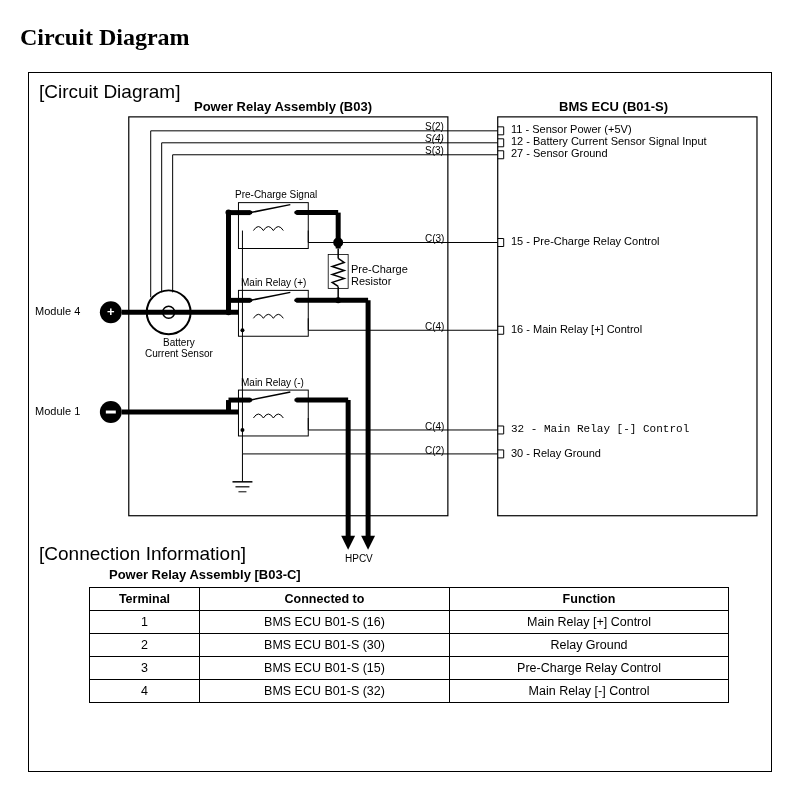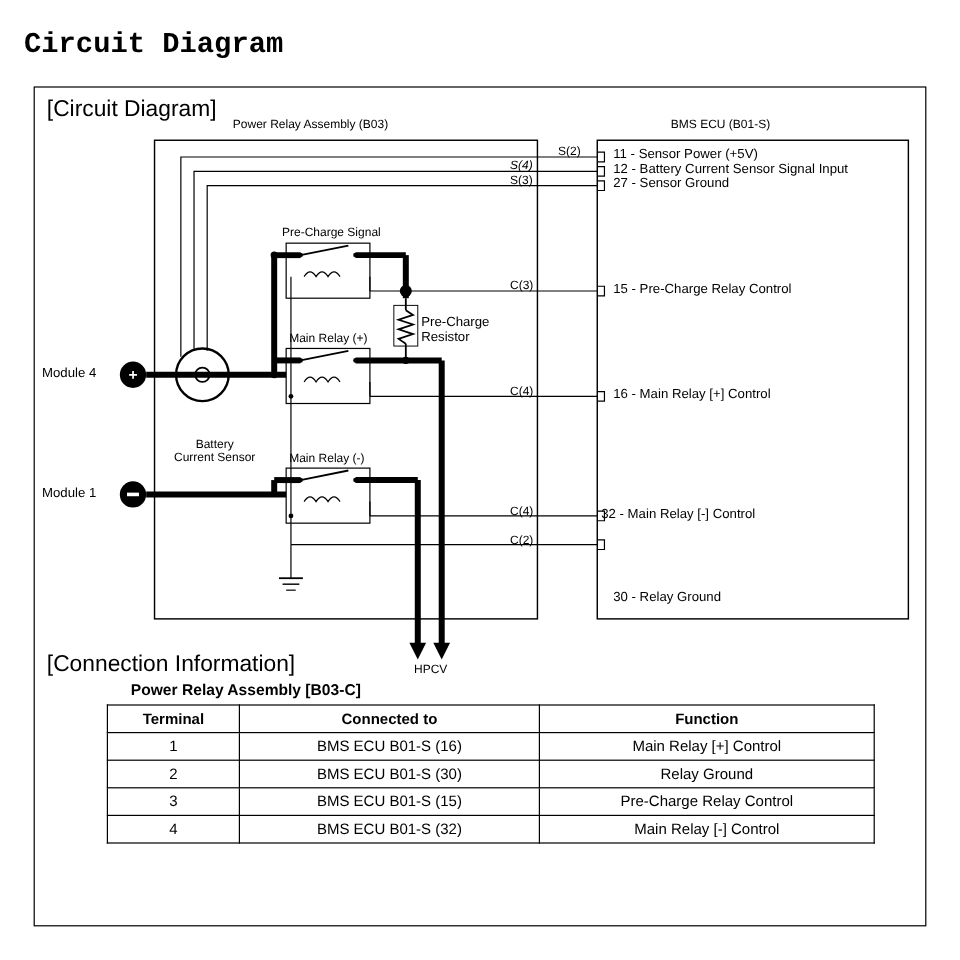--- a/index.html
+++ b/index.html
@@ -8,41 +8,41 @@
     padding: 0;
     width: 800px;
     height: 800px;
     font-family: Arial, sans-serif;
     background: #fff;
     color: #000;
     position: relative;
     overflow: hidden;
   }
   .page-title {
-    font-family: Liberation Mono, monospace;
+    font-family: Liberation Serif, serif;
     font-weight: bold;
     font-size: 24px;
     padding: 24px 0 10px 20px;
   }
   .outer-frame {
     position: absolute;
     left: 28px;
     top: 72px;
     width: 744px;
     height: 700px;
     border: 1px solid #000;
   }
   .section-label {
     position: absolute;
     font-size: 19px;
   }
   .block-title {
     position: absolute;
-    font-size: 10px;
-    font-weight: normal;
+    font-size: 13px;
+    font-weight: bold;
   }
   .diag {
     position: absolute;
     left: 0; top: 0; width: 100%; height: 100%;
   }
   .abs { position: absolute; }
   .lbl { font-size: 11px; }
   .lbl-s { font-size: 10px; }
   
   .conn-title {
@@ -180,41 +180,41 @@
 
     <line x1="420" y1="54" x2="420" y2="62" stroke="#000" stroke-width="0"></line>
   </svg>
 
   <div class="abs lbl" style="left:6px; top:232px;">Module 4</div>
   <div class="abs lbl" style="left:6px; top:332px;">Module 1</div>
 
   <div class="abs lbl-s" style="left:206px; top:116px;">Pre-Charge Signal</div>
   <div class="abs lbl-s" style="left:212px; top:204px;">Main Relay (+)</div>
   <div class="abs lbl-s" style="left:212px; top:304px;">Main Relay (-)</div>
-  <div class="abs lbl-s" style="left:116px; top:264px; white-space:pre; text-align:center;margin-top:28px;">Battery
+  <div class="abs lbl-s" style="left:116px; top:264px; white-space:pre; text-align:center;">Battery
 Current Sensor</div>
   <div class="abs lbl-s" style="left:322px; top:190px; white-space:pre; font-size:11px;">Pre-Charge
 Resistor</div>
   <div class="abs lbl-s" style="left:316px; top:480px;">HPCV</div>
 
-  <div class="abs lbl-s" style="left:396px; top:48px;margin-left:40px;">S(2)</div>
+  <div class="abs lbl-s" style="left:396px; top:48px;">S(2)</div>
   <div class="abs lbl-s" style="left:396px; top:60px;font-style:italic;">S(4)</div>
   <div class="abs lbl-s" style="left:396px; top:72px;">S(3)</div>
   <div class="abs lbl-s" style="left:396px; top:160px;">C(3)</div>
   <div class="abs lbl-s" style="left:396px; top:248px;">C(4)</div>
   <div class="abs lbl-s" style="left:396px; top:348px;">C(4)</div>
   <div class="abs lbl-s" style="left:396px; top:372px;">C(2)</div>
 
   <div class="abs lbl" style="left:482px; top:50px;">11 - Sensor Power (+5V)</div>
   <div class="abs lbl" style="left:482px; top:62px;">12 - Battery Current Sensor Signal Input</div>
   <div class="abs lbl" style="left:482px; top:74px;">27 - Sensor Ground</div>
   <div class="abs lbl" style="left:482px; top:162px;">15 - Pre-Charge Relay Control</div>
   <div class="abs lbl" style="left:482px; top:250px;">16 - Main Relay [+] Control</div>
-  <div class="abs lbl" style="left:472px; top:350px;">32 - Main Relay [-] Control</div>
-  <div class="abs lbl" style="left:482px; top:374px;margin-top:45px;">30 - Relay Ground</div>
+  <div class="abs lbl" style="left:482px; top:350px;font-family:Liberation Mono, monospace;">32 - Main Relay [-] Control</div>
+  <div class="abs lbl" style="left:482px; top:374px;">30 - Relay Ground</div>
 
   <div class="section-label abs" style="left:10px; top:470px;">[Connection Information]</div>
   <div class="conn-title abs" style="left:80px; top:494px;">Power Relay Assembly [B03-C]</div>
 
   <table class="conn abs" style="left:60px; top:514px; width:640px;">
     <thead>
       <tr>
         <th style="width:110px;">Terminal</th>
         <th style="width:250px;">Connected to</th>
         <th>Function</th>

